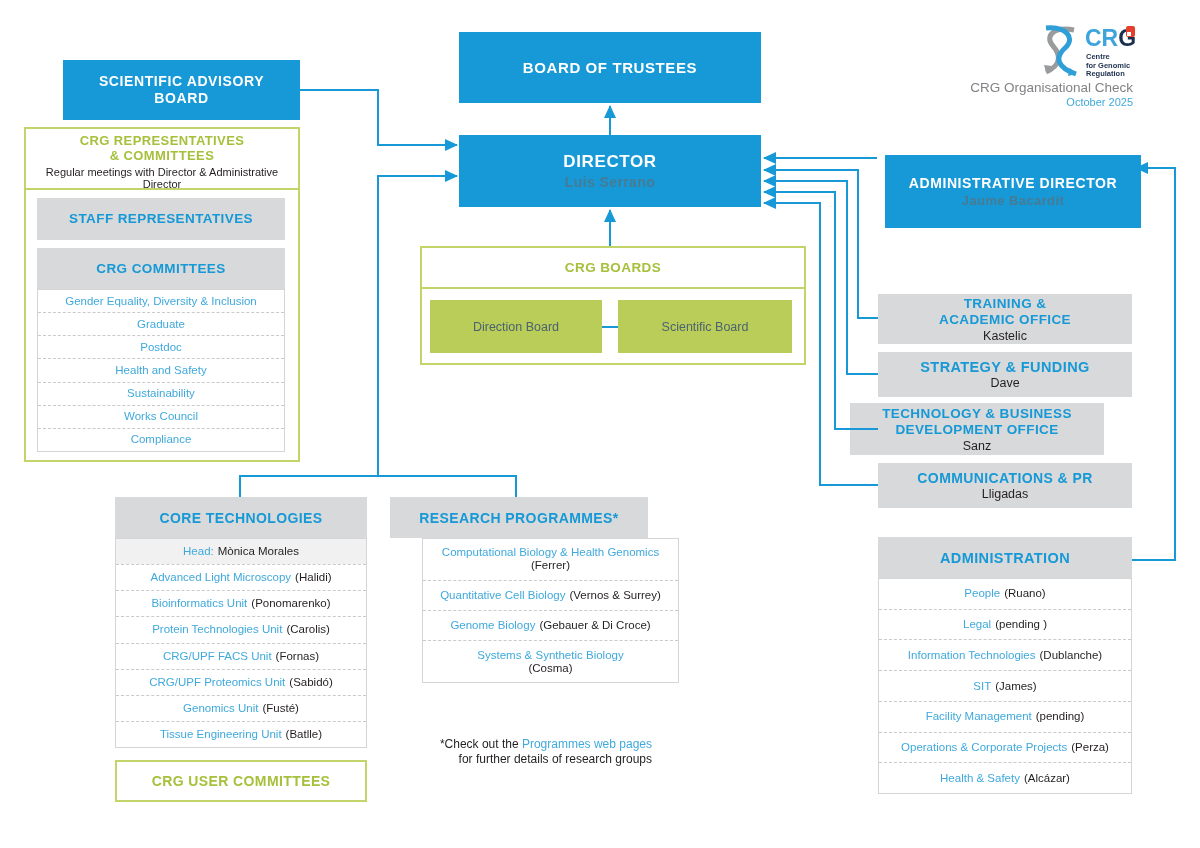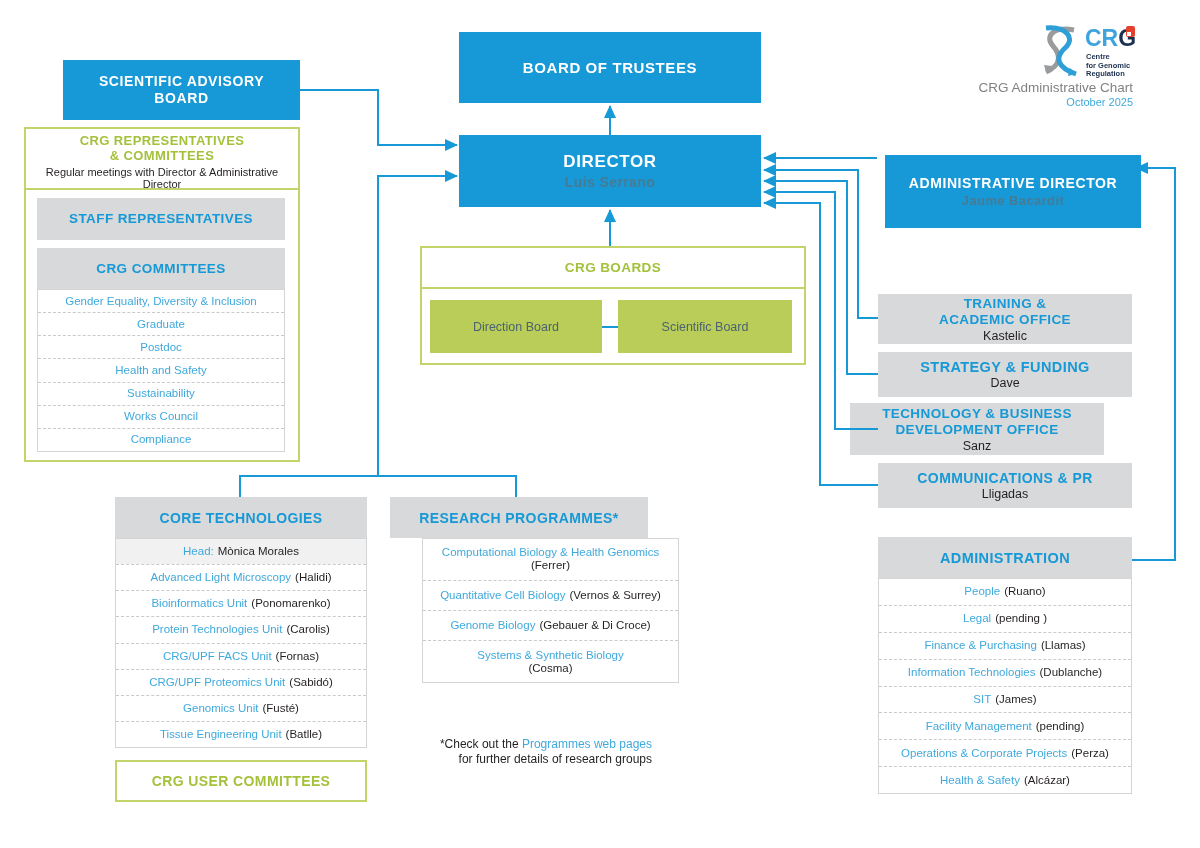--- a/index.html
+++ b/index.html
@@ -83,21 +83,21 @@
   </svg>
   <div class="abs" style="left:1085px;top:27px;font-size:23px;line-height:23px;">
     <span id="logo-cr">CR</span><span id="logo-g">G</span>
   </div>
   <div class="redmark abs" style="left:1126px;top:26px;"></div>
   <div class="abs tagline" style="left:1086px;top:53px;">
     <div>Centre</div>
     <div>for Genomic</div>
     <div>Regulation</div>
   </div>
-  <div class="abs" style="left:833px;top:80px;width:300px;text-align:right;font-size:13.5px;color:#808285;">CRG Administrative Chart</div>
+  <div class="abs" style="left:833px;top:80px;width:300px;text-align:right;font-size:13.5px;color:#808285;">CRG Organisational Check</div>
   <div class="abs" style="left:833px;top:96px;width:300px;text-align:right;font-size:11px;color:#3fa9dc;">October 2025</div>
 
   <div class="abs bluebox" style="left:63px;top:60px;width:237px;height:60px;">
     <div class="t" style="font-size:14px;line-height:17px;">
       <div>SCIENTIFIC ADVISORY</div>
       <div>BOARD</div>
     </div>
   </div>
 
   <div class="abs bluebox" style="left:459px;top:32px;width:302px;height:71px;">
@@ -195,24 +195,20 @@
   <div class="abs list" style="left:878px;top:578px;width:254px;height:216px;">
     <div class="row">
         <span class="u">People</span>
         <span class="d">(Ruano)</span>
       </div>
     <div class="row">
         <span class="u">Legal</span>
         <span class="d">(pending )</span>
       </div>
     <div class="row">
-        <span class="u">Finance &amp; Purchasing</span>
-        <span class="d">(Llamas)</span>
-      </div>
-    <div class="row">
         <span class="u">Information Technologies</span>
         <span class="d">(Dublanche)</span>
       </div>
     <div class="row">
         <span class="u">SIT</span>
         <span class="d">(James)</span>
       </div>
     <div class="row">
         <span class="u">Facility Management</span>
         <span class="d">(pending)</span>

